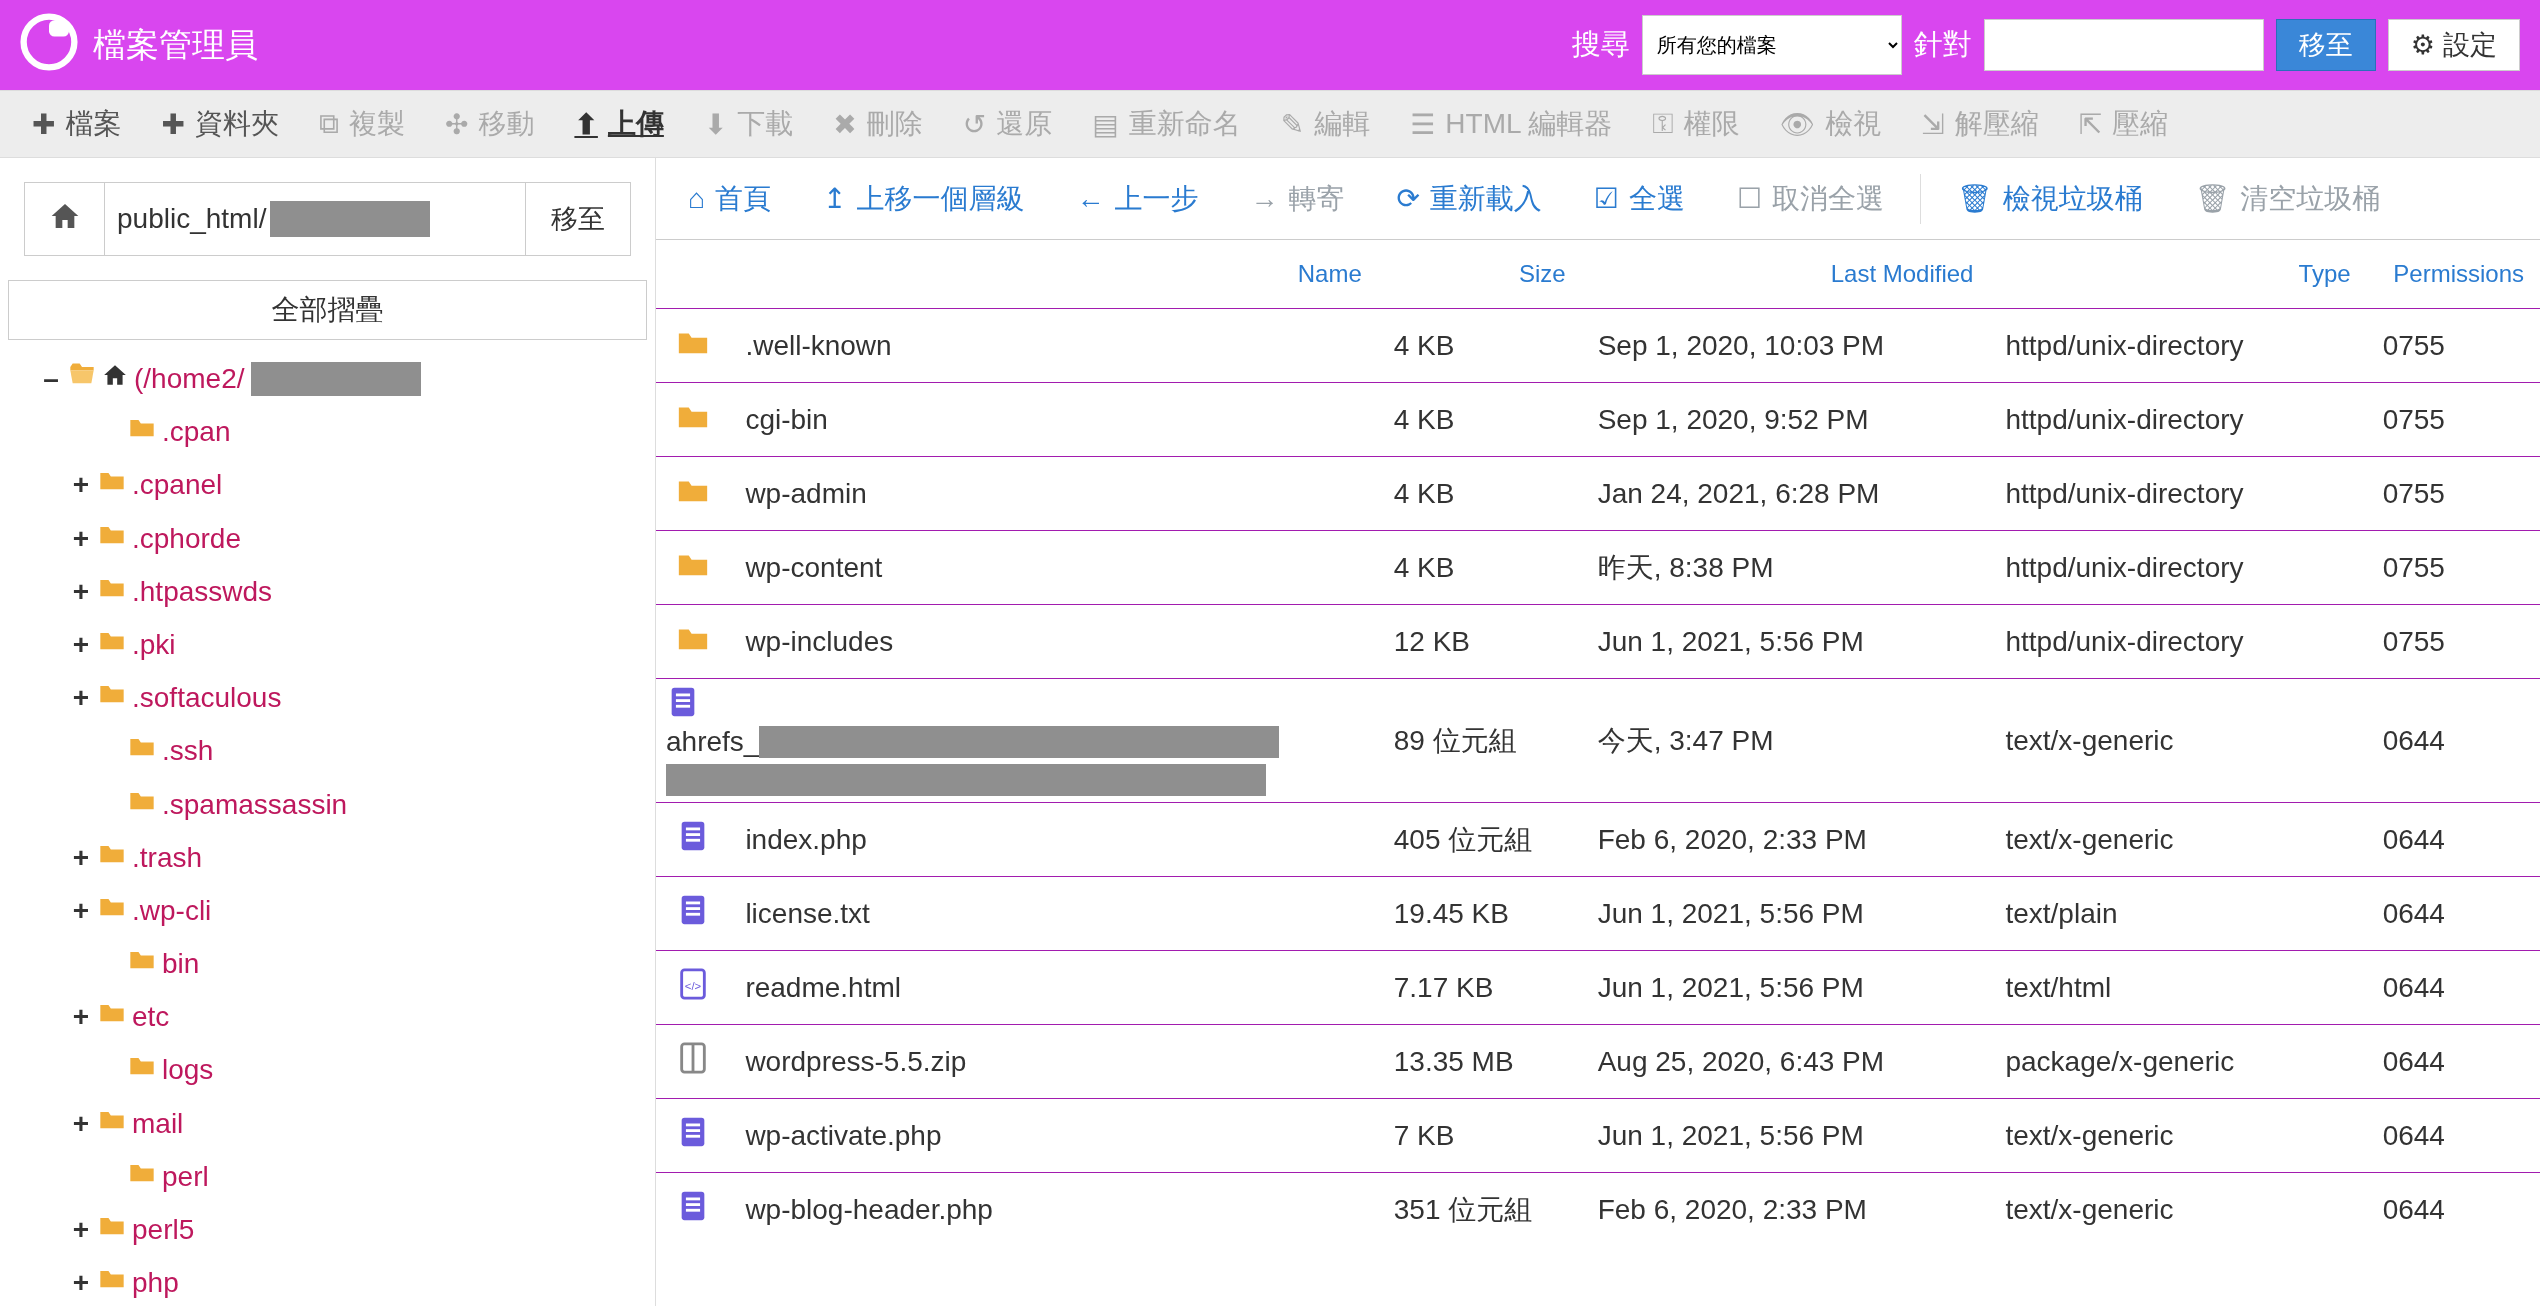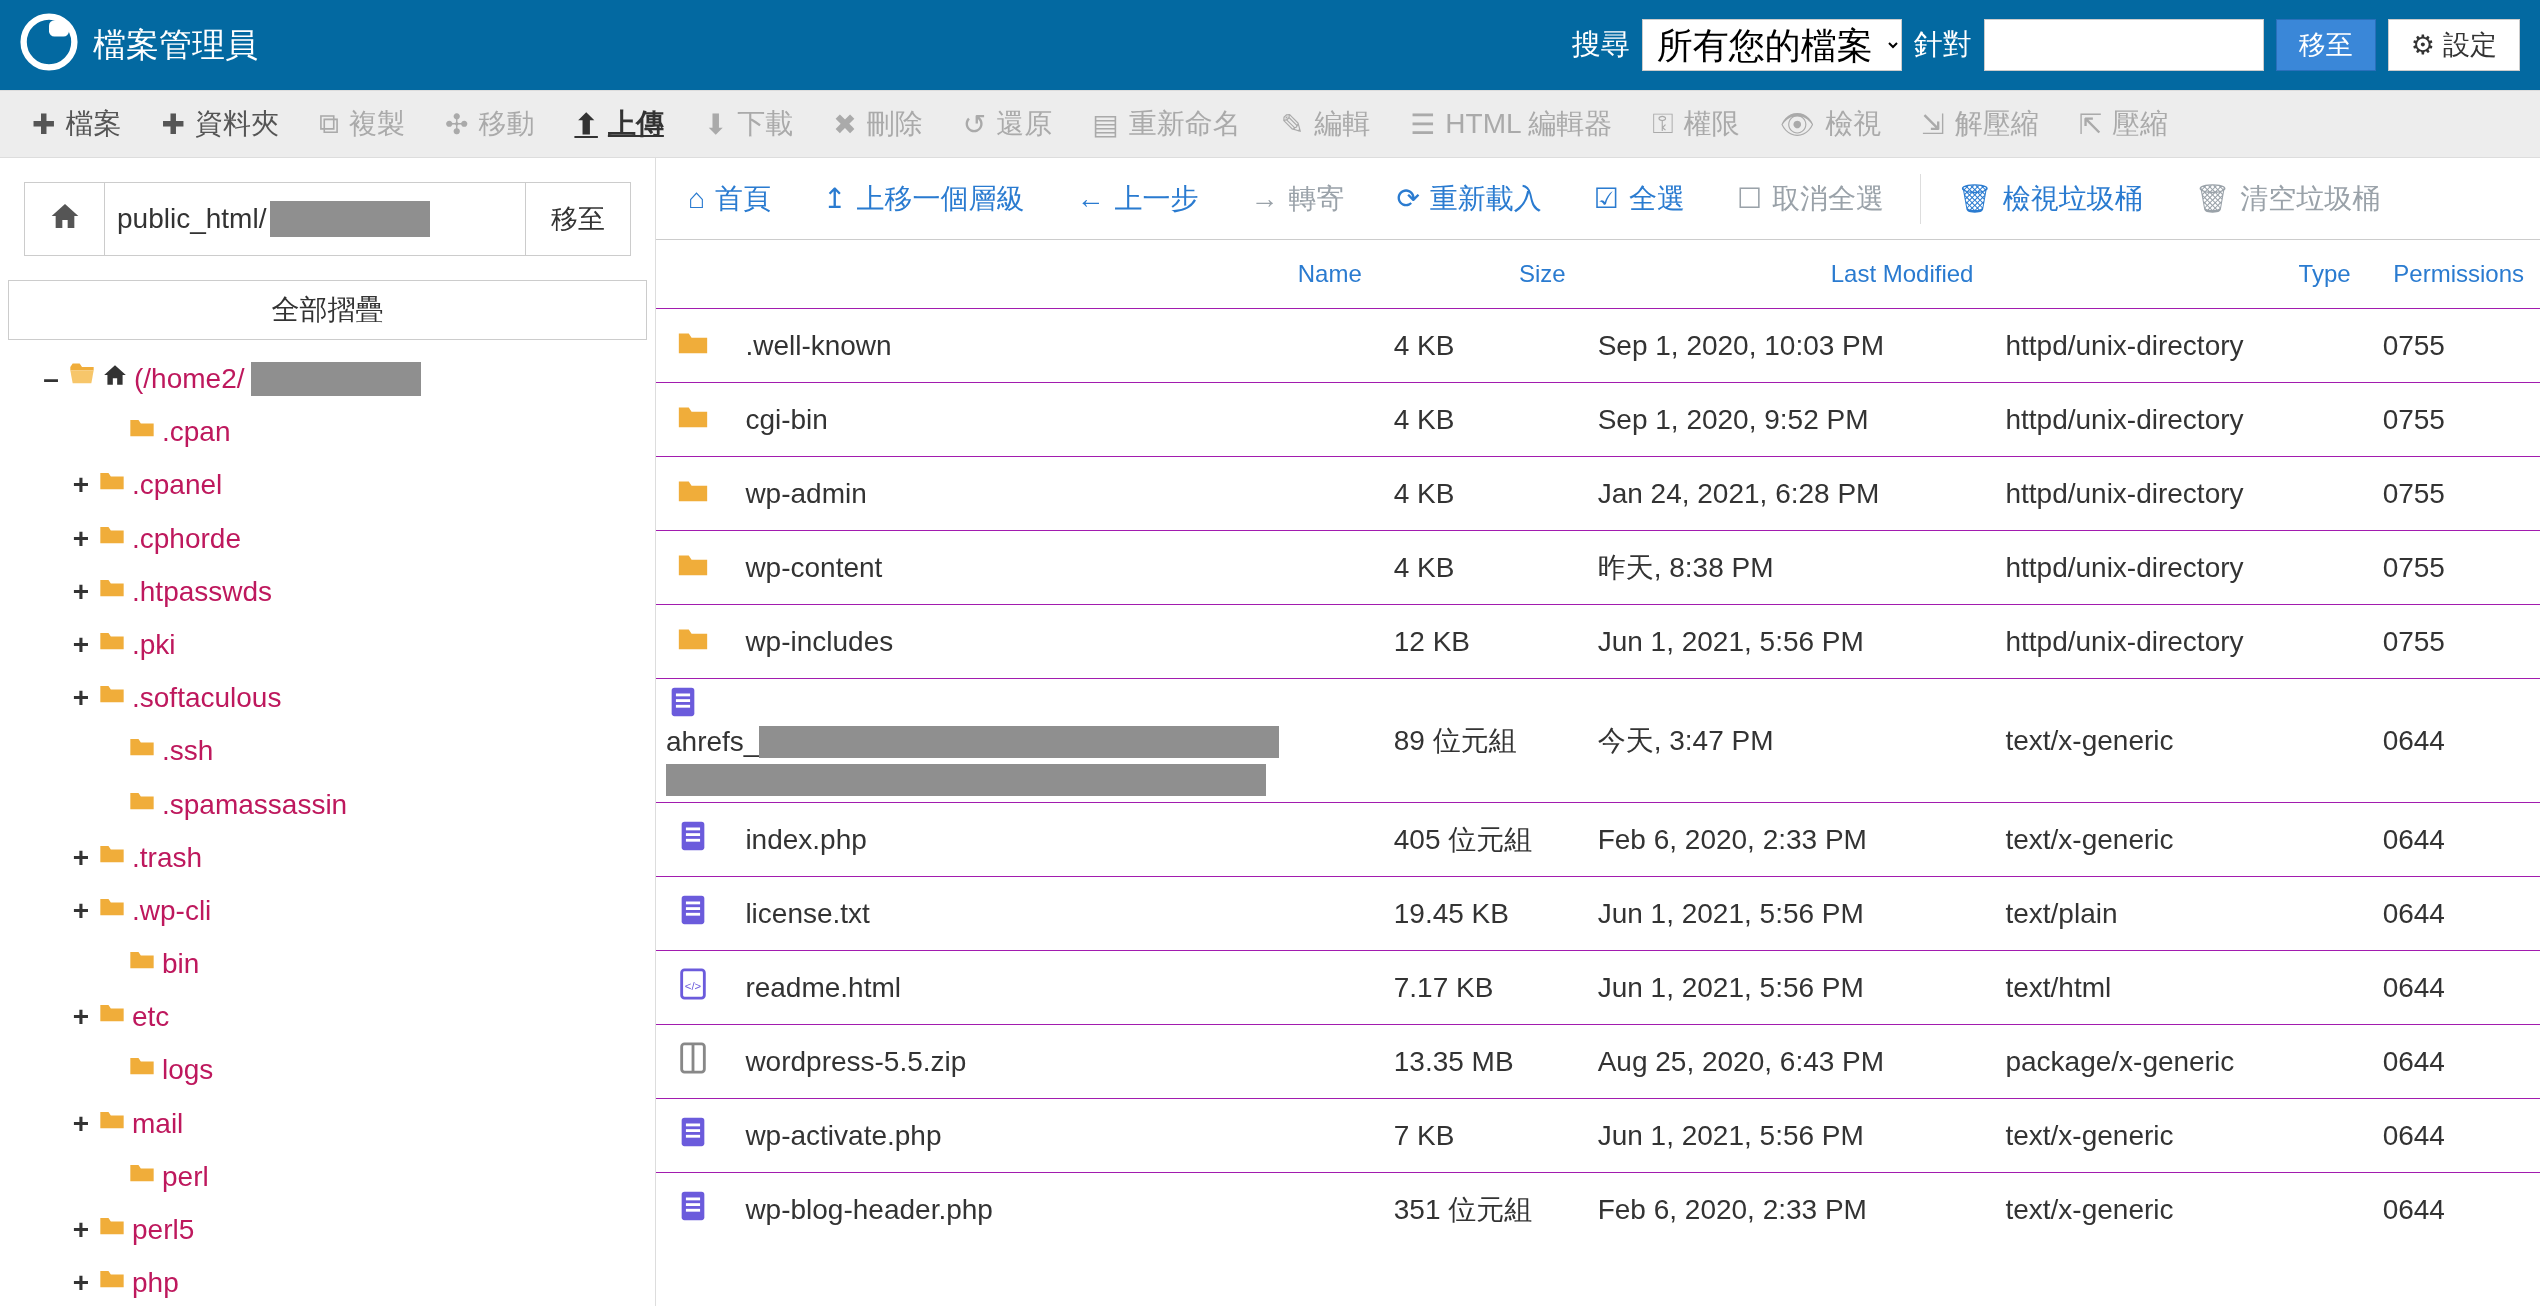--- a/index.html
+++ b/index.html
@@ -5,21 +5,21 @@
 * { box-sizing: border-box; margin: 0; padding: 0; }
 body {
   font-family: -apple-system, "Helvetica Neue", Arial, sans-serif;
   font-size: 27px;
   color: #333;
   background: #fff;
   width: 2540px;
 }
 
 .top-header {
-  background: #0369a1;
+  background: #d946ef;
   color: #fff;
   height: 90px;
   display: flex;
   align-items: center;
   padding: 0 20px;
 }
 .logo-cp {
   display: flex;
   align-items: center;
   gap: 15px;
@@ -27,22 +27,22 @@
 .logo-cp svg { width: 58px; height: 58px; }
 .title { font-size: 33px; font-weight: 300; }
 .header-right {
   margin-left: auto;
   display: flex;
   align-items: center;
   gap: 12px;
 }
 .label-white { color: #fff; font-size: 29px; }
 .select-search {
-  height: 52px;
-  font-size: 36px;
+  height: 60px;
+  font-size: 20px;
   padding: 0 10px;
   border: 1px solid #ccc;
   background: #fff;
   width: 260px;
 }
 .input-search {
   height: 52px;
   font-size: 27px;
   padding: 0 10px;
   border: 1px solid #ccc;

